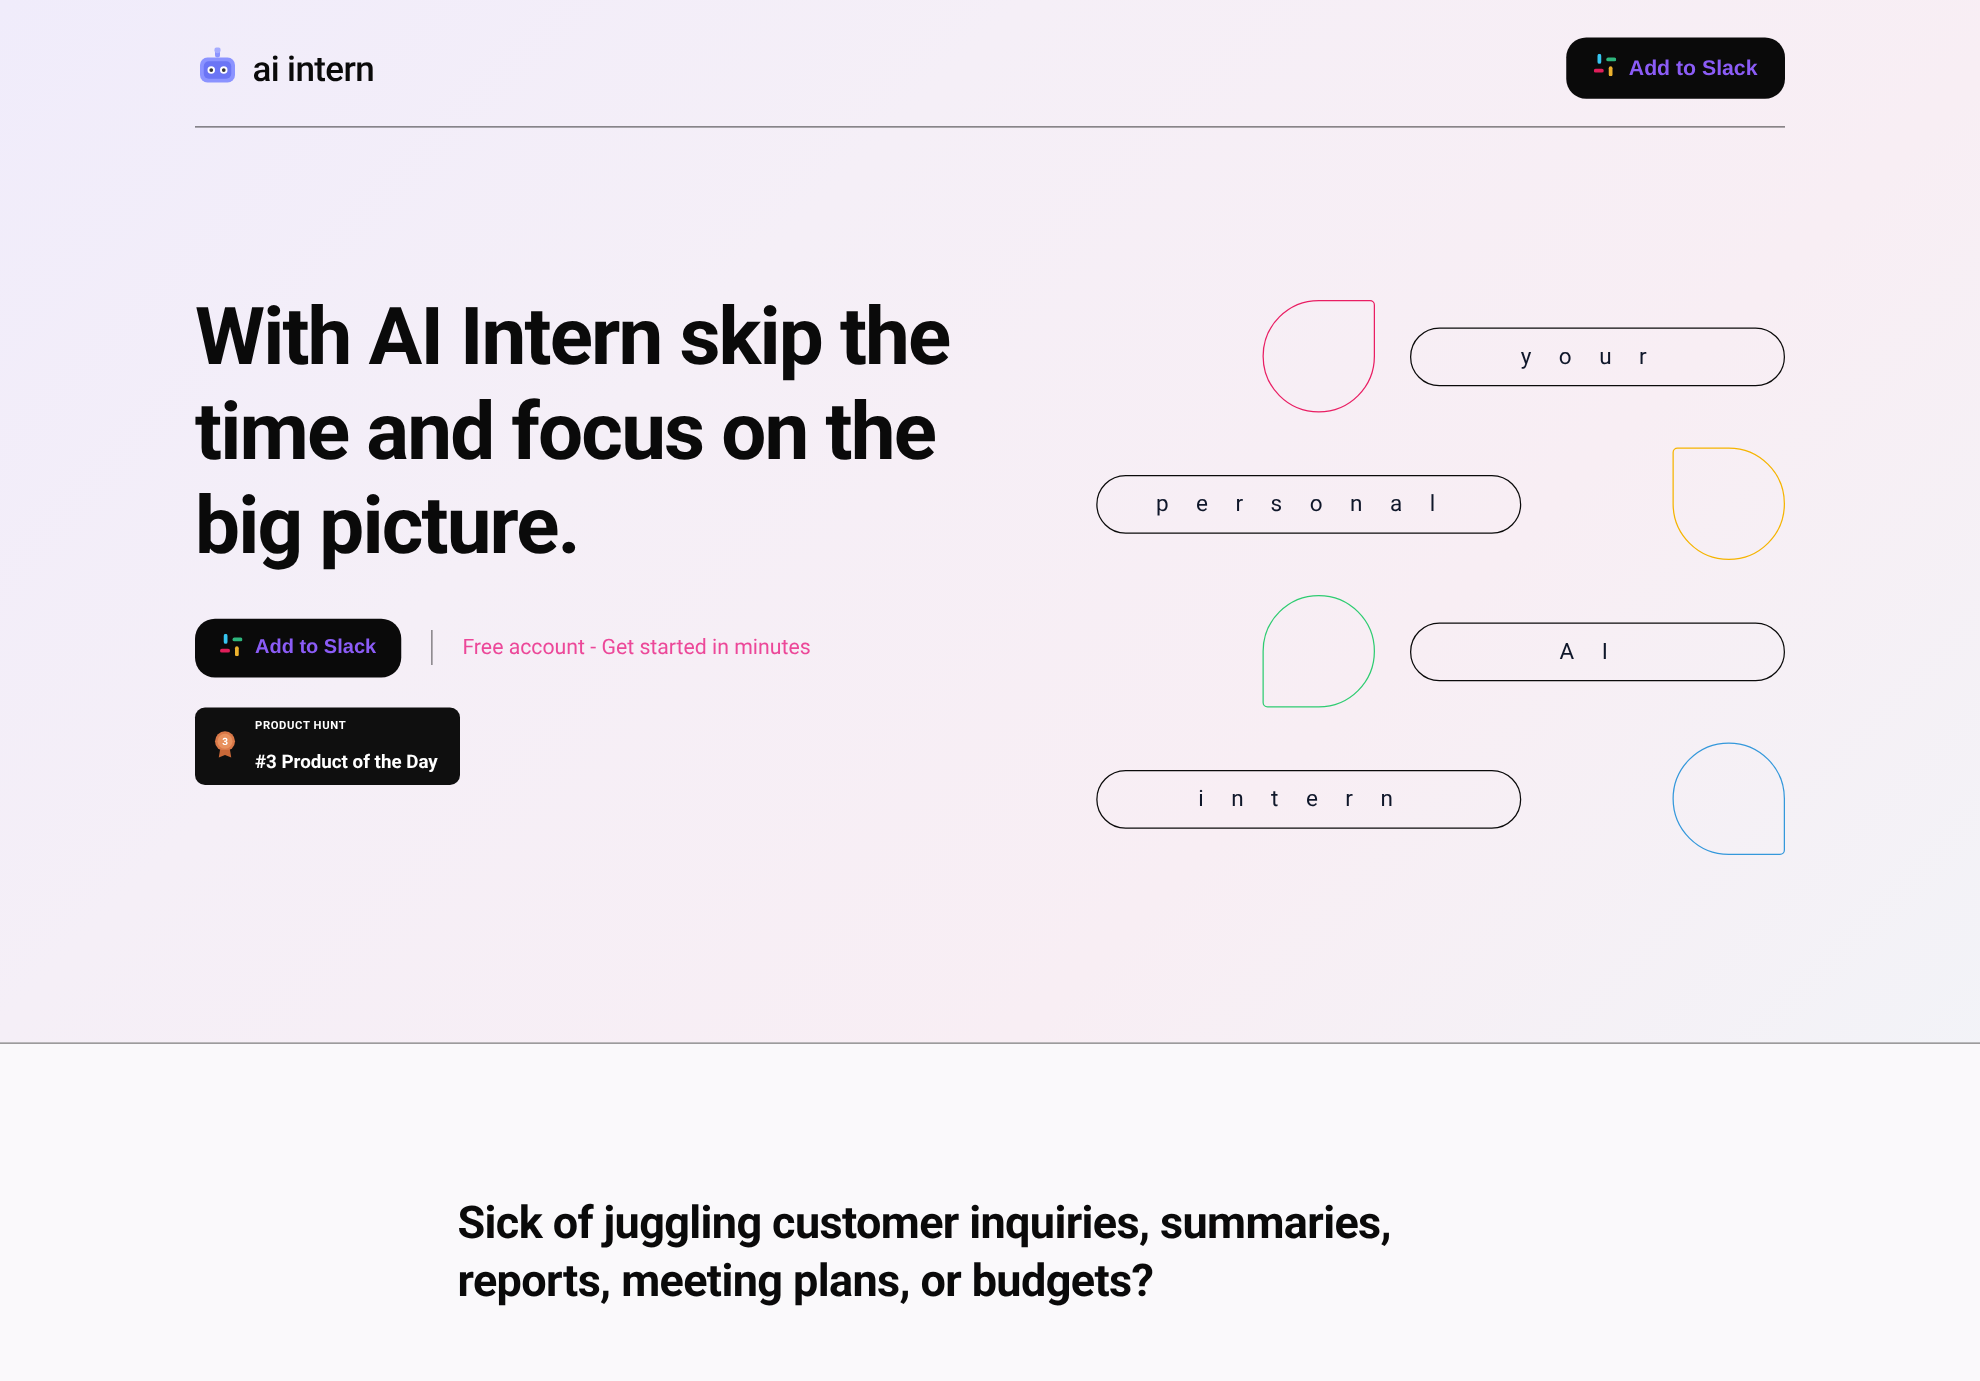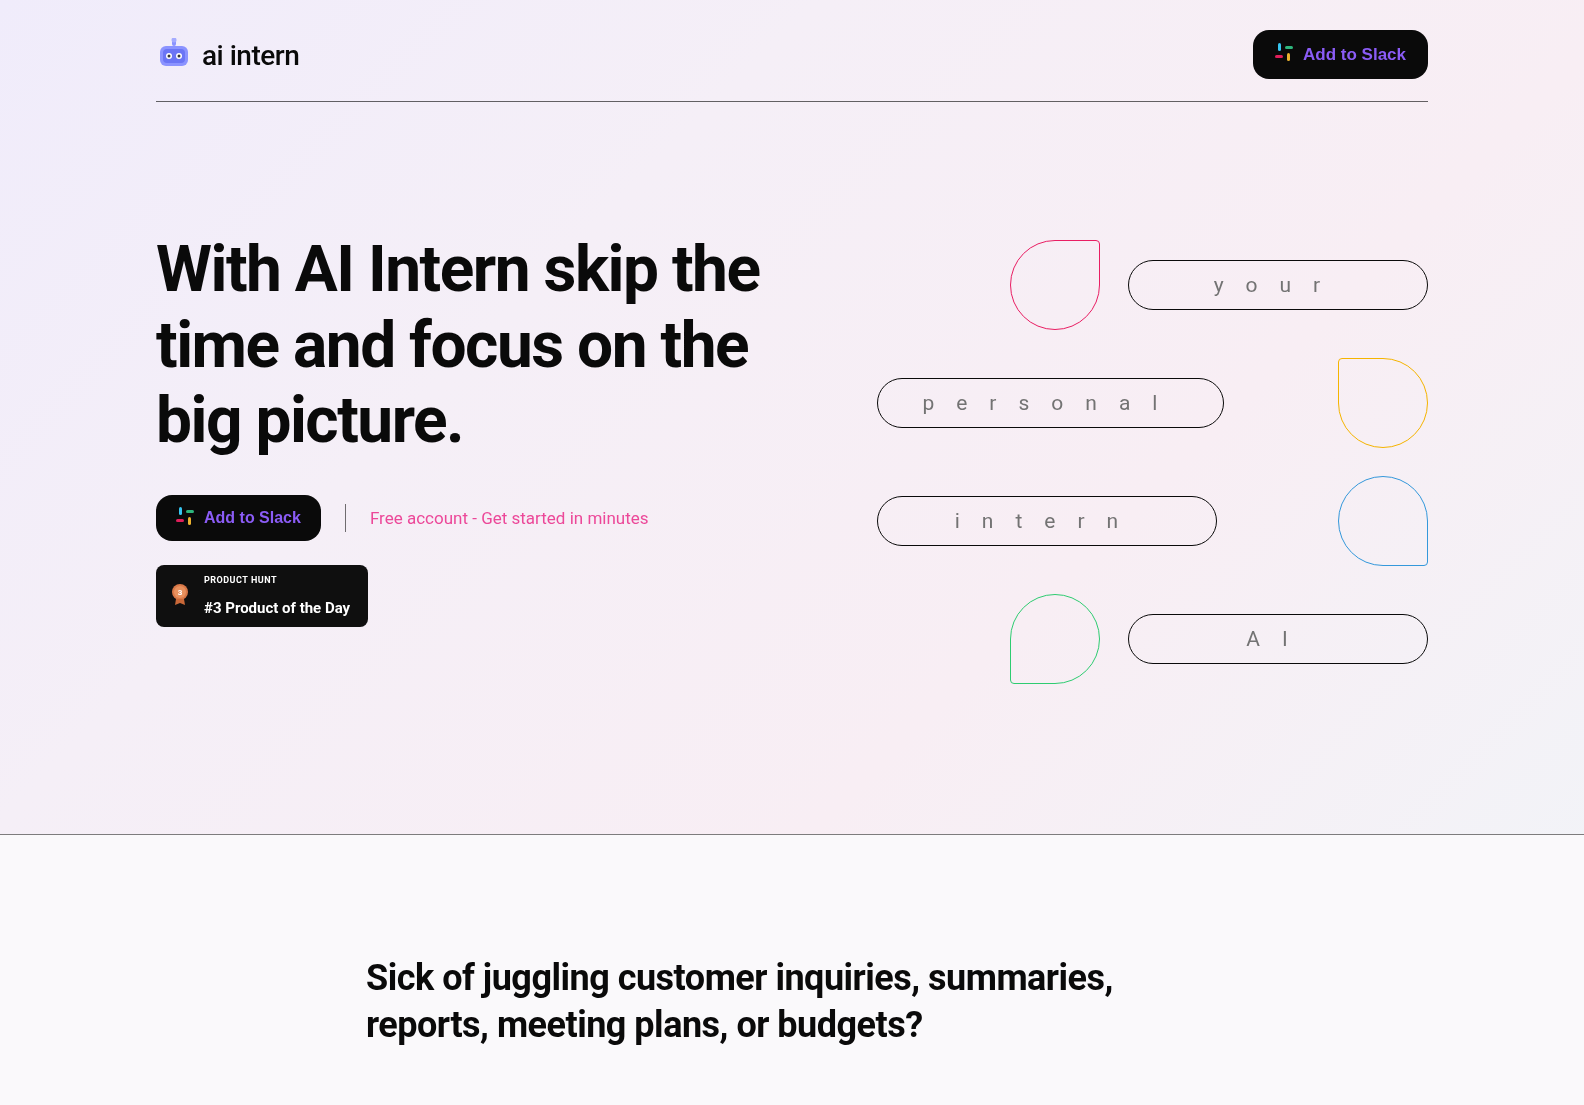--- a/index.html
+++ b/index.html
@@ -168,25 +168,25 @@
       gap: 28px;
     }
     
     .capsule-row.right { justify-content: flex-end; }
     .capsule-row.left { justify-content: space-between; }
     
     .capsule {
       border: 1.5px solid #0a0a0a;
       border-radius: 100px;
       padding: 12px 44px;
-      font-size: 21px;
+      font-size: 18px;
       font-weight: 400;
       letter-spacing: 22px;
       text-align: center;
-      color: #737373;
+      color: #0f172a;
       flex: 0 0 auto;
       min-width: 300px;
       display: flex;
       justify-content: center;
     }
     
     .capsule.wide {
       min-width: 340px;
     }
     
@@ -311,28 +311,28 @@
 
     <div class="hero-right">
       <div class="capsule-row right">
         <div class="leaf pink"></div>
         <div class="capsule">your</div>
       </div>
       <div class="capsule-row left">
         <div class="capsule wide">personal</div>
         <div class="leaf yellow"></div>
       </div>
+      <div class="capsule-row right">
+        <div class="leaf green"></div>
+        <div class="capsule">AI</div>
+      </div>
       <div class="capsule-row left">
         <div class="capsule wide">intern</div>
         <div class="leaf blue"></div>
       </div>
-      <div class="capsule-row right">
-        <div class="leaf green"></div>
-        <div class="capsule">AI</div>
-      </div>
     </div>
   </section>
 </div>
 
 <section class="section-2">
   <div class="section-2-inner">
     <h2 class="section-2-title">Sick of juggling customer inquiries, summaries, reports, meeting plans, or budgets?</h2>
 
   </div>
 </section>

